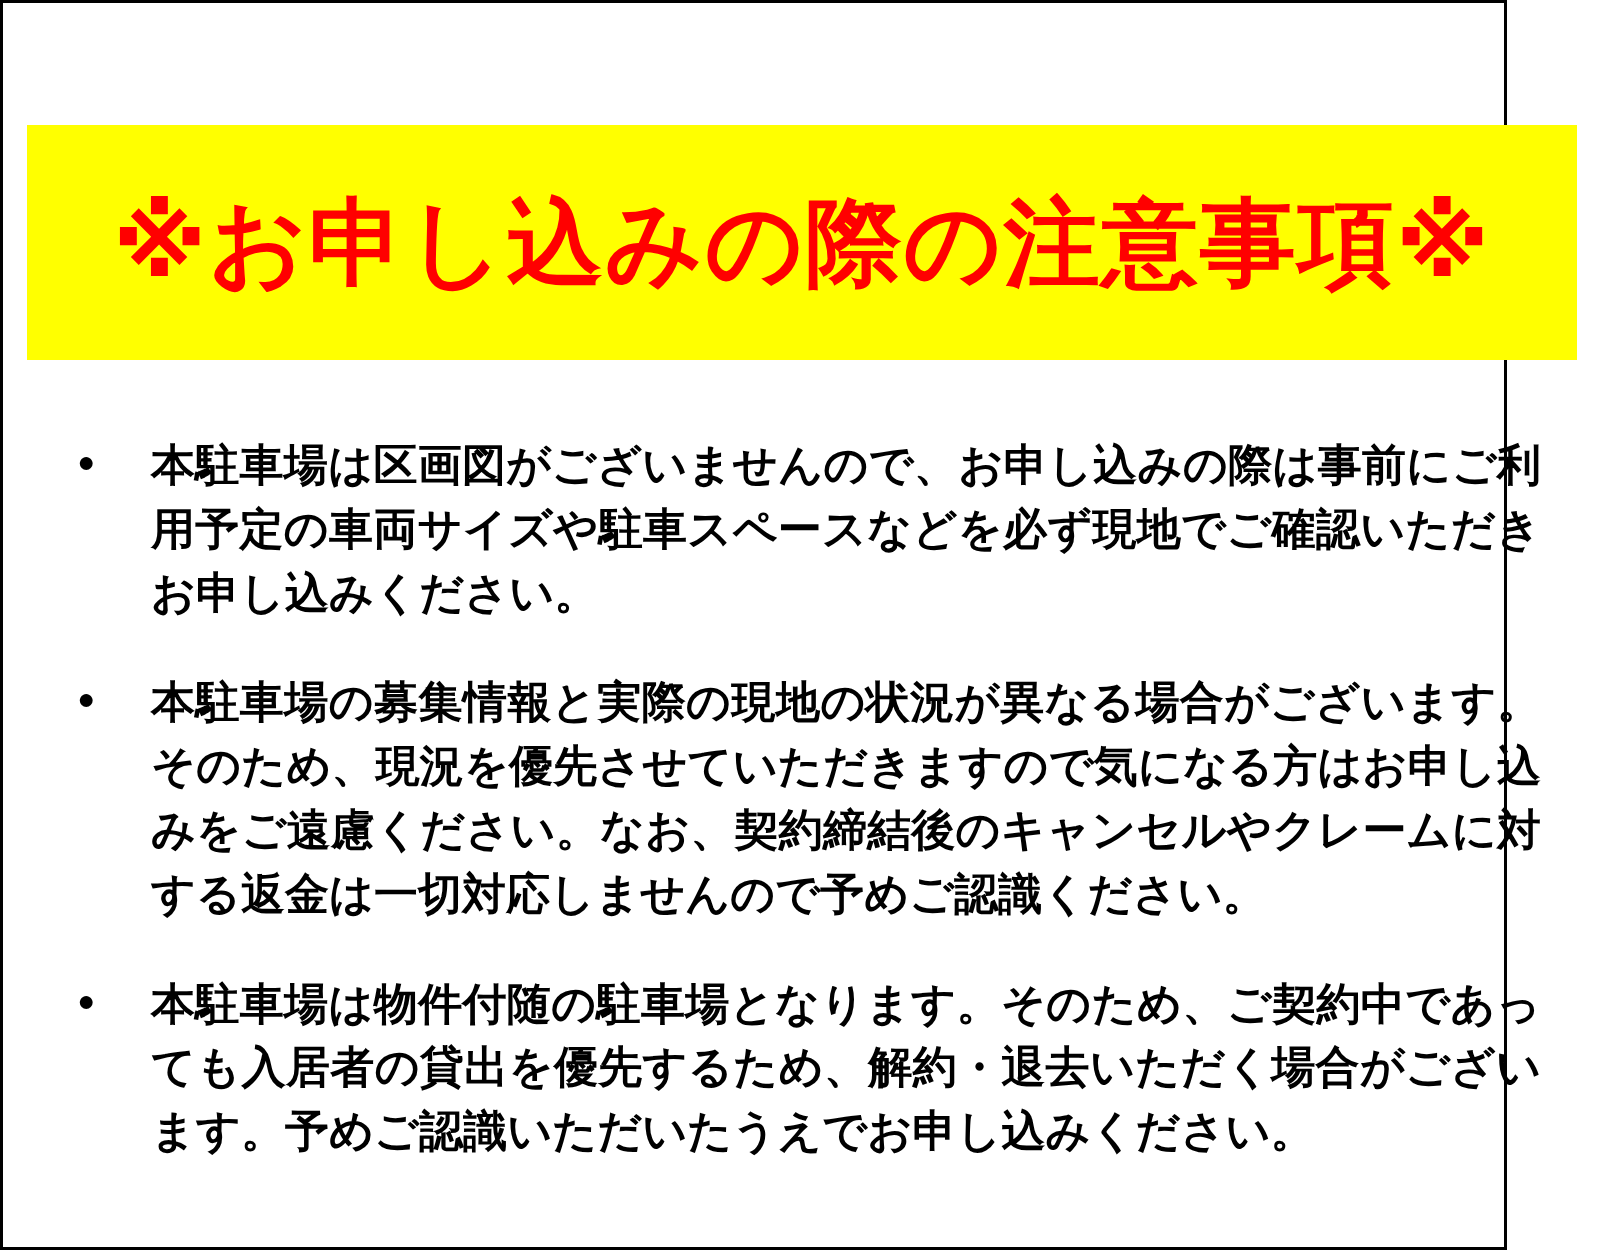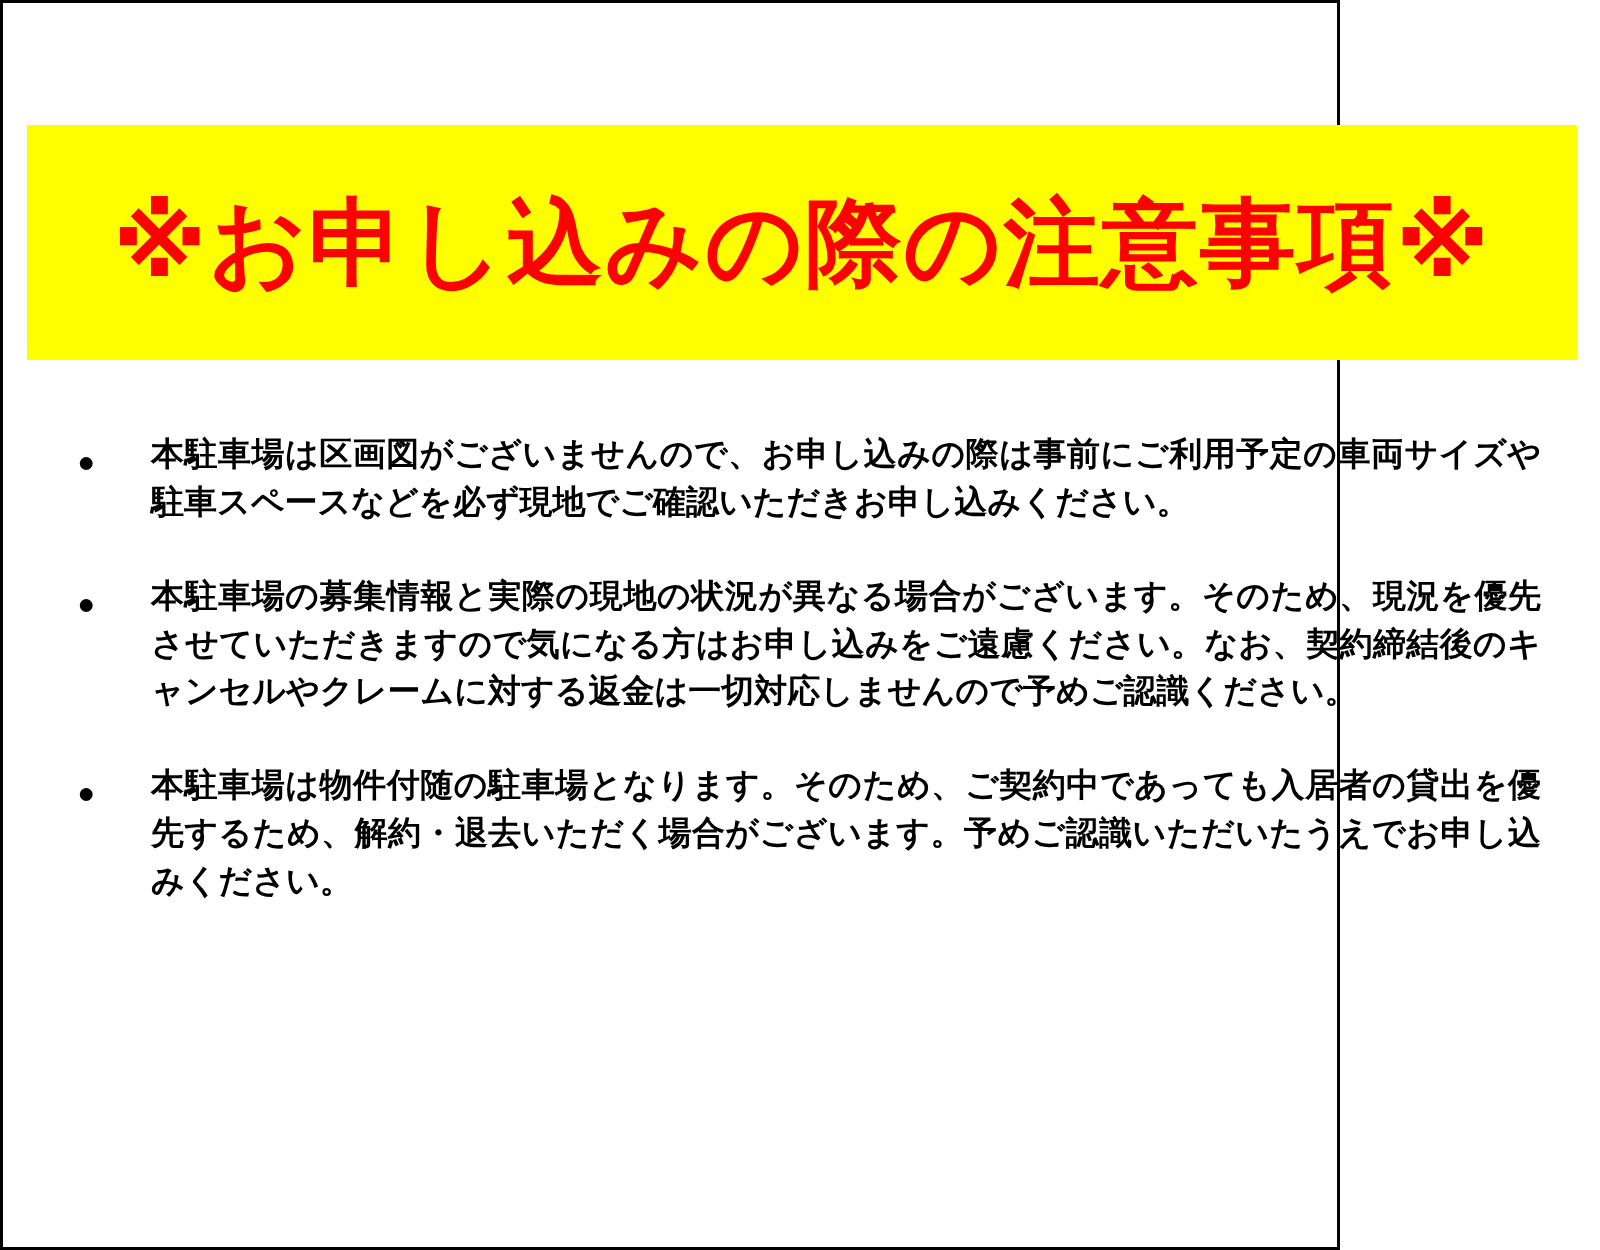--- a/index.html
+++ b/index.html
@@ -9,21 +9,21 @@
   }
   body {
     width: 1600px;
     height: 1250px;
     font-family: "Liberation Sans", "DejaVu Sans", sans-serif;
     overflow: hidden;
   }
   .page {
     position: relative;
     box-sizing: border-box;
-    width: 1340px;
+    width: 1507px;
     height: 1250px;
     background: #ffffff;
     border: 3px solid #000000;
     padding: 0;
   }
   .title-band {
     position: absolute;
     left: 24px;
     top: 122px;
     width: 1550px;
@@ -60,27 +60,27 @@
     width: 90px;
     font-size: 30px;
     line-height: 58px;
     color: #000000;
     text-align: left;
     padding-left: 16px;
     box-sizing: border-box;
   }
   .note-text {
     flex: 1 1 auto;
-    font-size: 33px;
+    font-size: 44px;
     font-weight: bold;
     line-height: 1.45;
     color: #000000;
     text-align: justify;
     letter-spacing: 0px;
-    font-family: Liberation Mono, monospace;
+    font-family: Liberation Sans, sans-serif;
   }
 </style>
 </head>
 <body>
 
 <div class="page">
 
   <div class="title-band">
     <div class="title-text">※お申し込みの際の注意事項※</div>
   </div>

